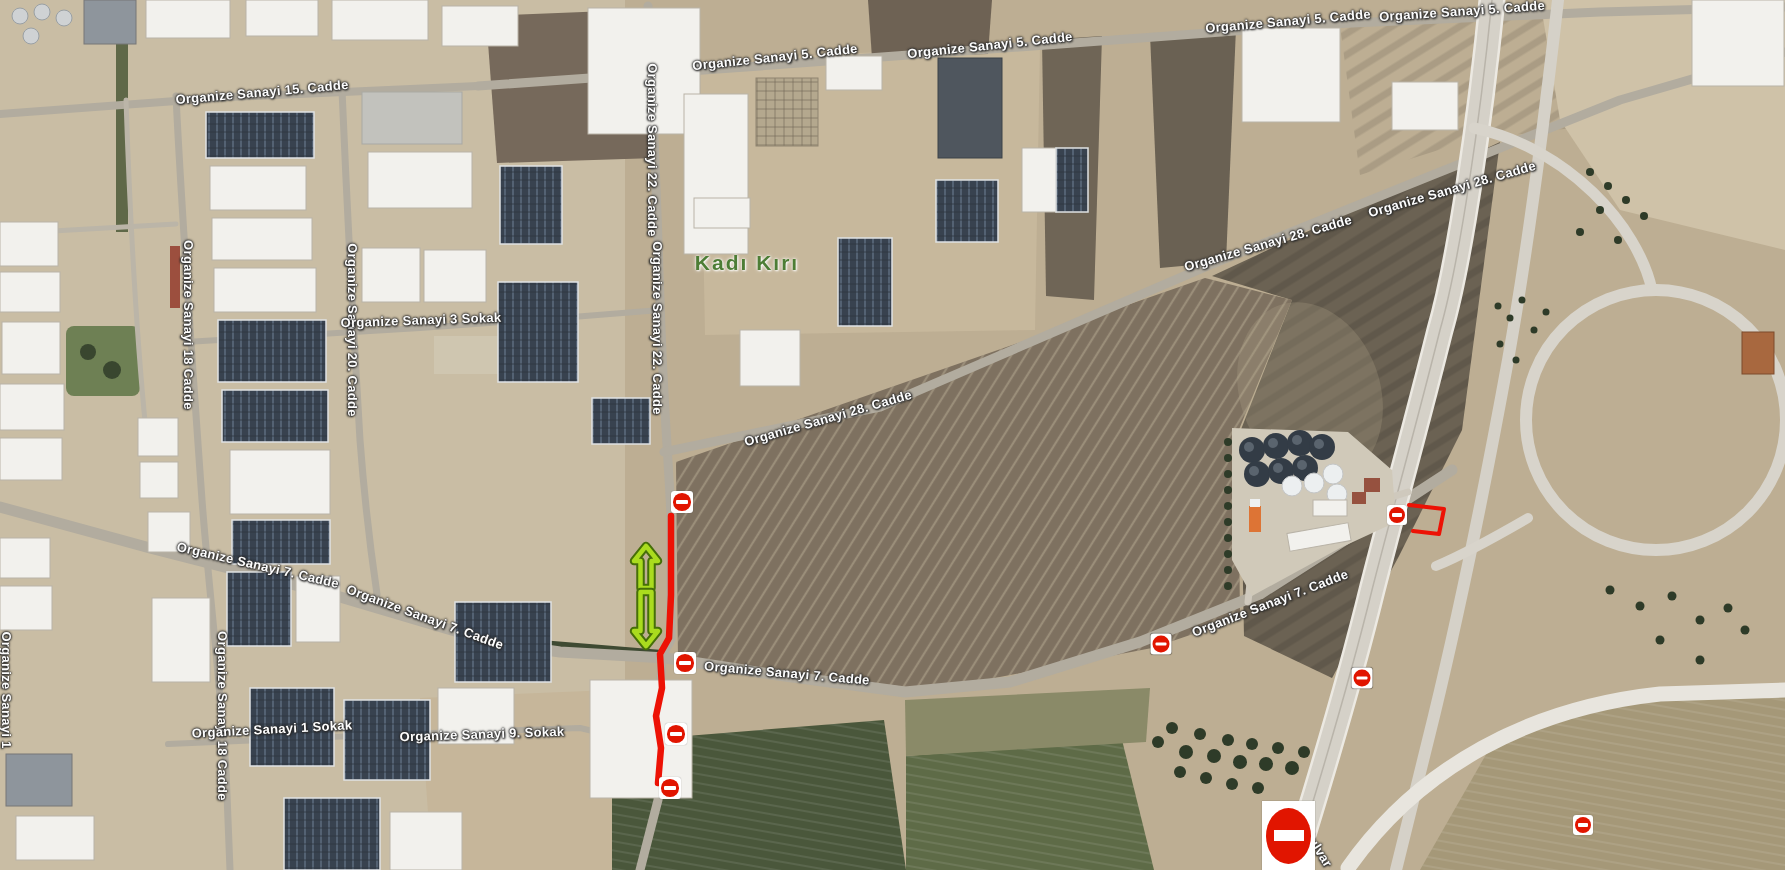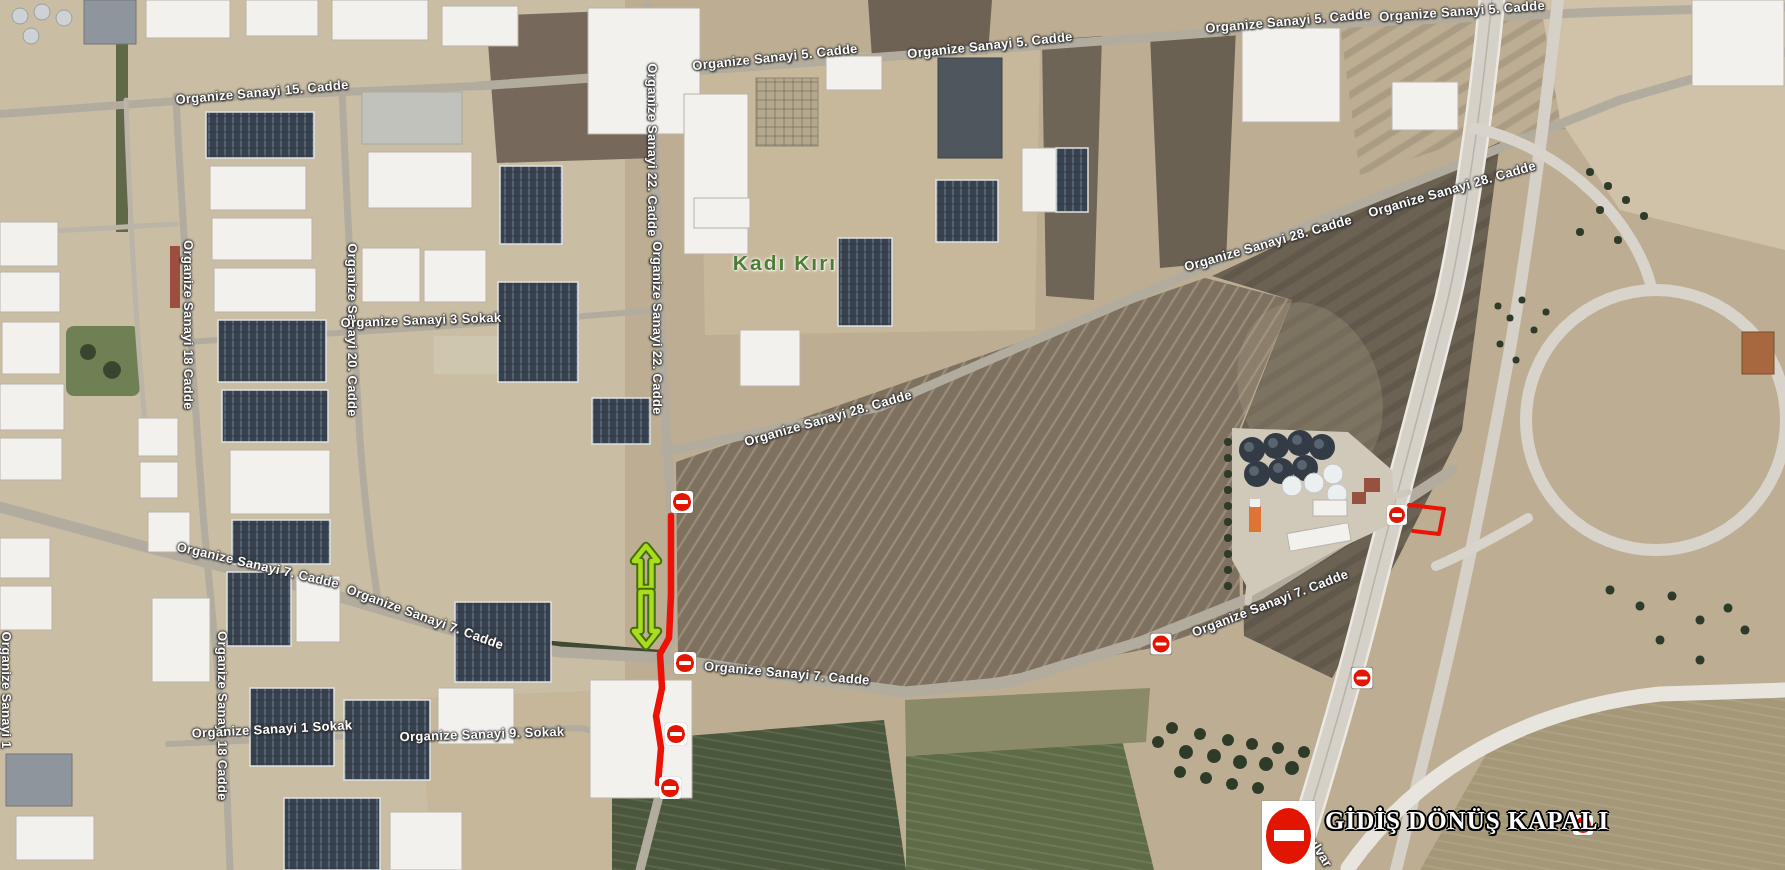--- a/index.html
+++ b/index.html
@@ -301,21 +301,21 @@
       <div class="road-label" style="left: 1268px; top: 243px; transform: translate(-50%, -50%) rotate(-16deg);">Organize Sanayi 28. Cadde</div>
       <div class="road-label" style="left: 1452px; top: 189px; transform: translate(-50%, -50%) rotate(-16deg);">Organize Sanayi 28. Cadde</div>
       <div class="road-label" style="left: 258px; top: 565px; transform: translate(-50%, -50%) rotate(13deg);">Organize Sanayi 7. Cadde</div>
       <div class="road-label" style="left: 425px; top: 617px; transform: translate(-50%, -50%) rotate(20deg);">Organize Sanayi 7. Cadde</div>
       <div class="road-label" style="left: 787px; top: 673px; transform: translate(-50%, -50%) rotate(5deg);">Organize Sanayi 7. Cadde</div>
       <div class="road-label" style="left: 1270px; top: 603px; transform: translate(-50%, -50%) rotate(-21deg);">Organize Sanayi 7. Cadde</div>
       <div class="road-label" style="left: 272px; top: 729px; transform: translate(-50%, -50%) rotate(-3deg);">Organize Sanayi 1 Sokak</div>
       <div class="road-label" style="left: 482px; top: 734px; transform: translate(-50%, -50%) rotate(-2deg);">Organize Sanayi 9. Sokak</div>
       <div class="road-label" style="left: 6px; top: 690px; transform: translate(-50%, -50%) rotate(90deg);">Organize Sanayi 1</div>
       <div class="road-label" style="left: 1318px; top: 848px; transform: translate(-50%, -50%) rotate(58deg);">Bulvar</div>
-      <div class="road-label place-label" style="left: 747px; top: 263px; transform: translate(-50%, -50%) rotate(0deg); margin-left: 38px;">Kadı Kırı</div>
+      <div class="road-label place-label" style="left: 747px; top: 263px; transform: translate(-50%, -50%) rotate(0deg);">Kadı Kırı</div>
     </div>
 
   <div id="markers-layer">
       <div class="ne-marker" style="left: 682px; top: 502px; width: 22px; height: 22px;">
         <div class="ne-circle" style="background: rgb(225, 21, 0);">
           <div class="ne-bar"></div>
         </div>
       </div>
       <div class="ne-marker" style="left: 685px; top: 663px; width: 22px; height: 22px;">
         <div class="ne-circle" style="background: rgb(225, 21, 0);">
@@ -353,16 +353,15 @@
         </div>
       </div>
     </div>
 
   <div id="legend-box">
     <div class="big-circle">
       <div class="big-bar"></div>
     </div>
   </div>
   <div id="legend-text">
-    <div>GİDİŞ DÖNÜŞ KAPALI</div>
   </div>
 
 </div>
 
 </body></html>

